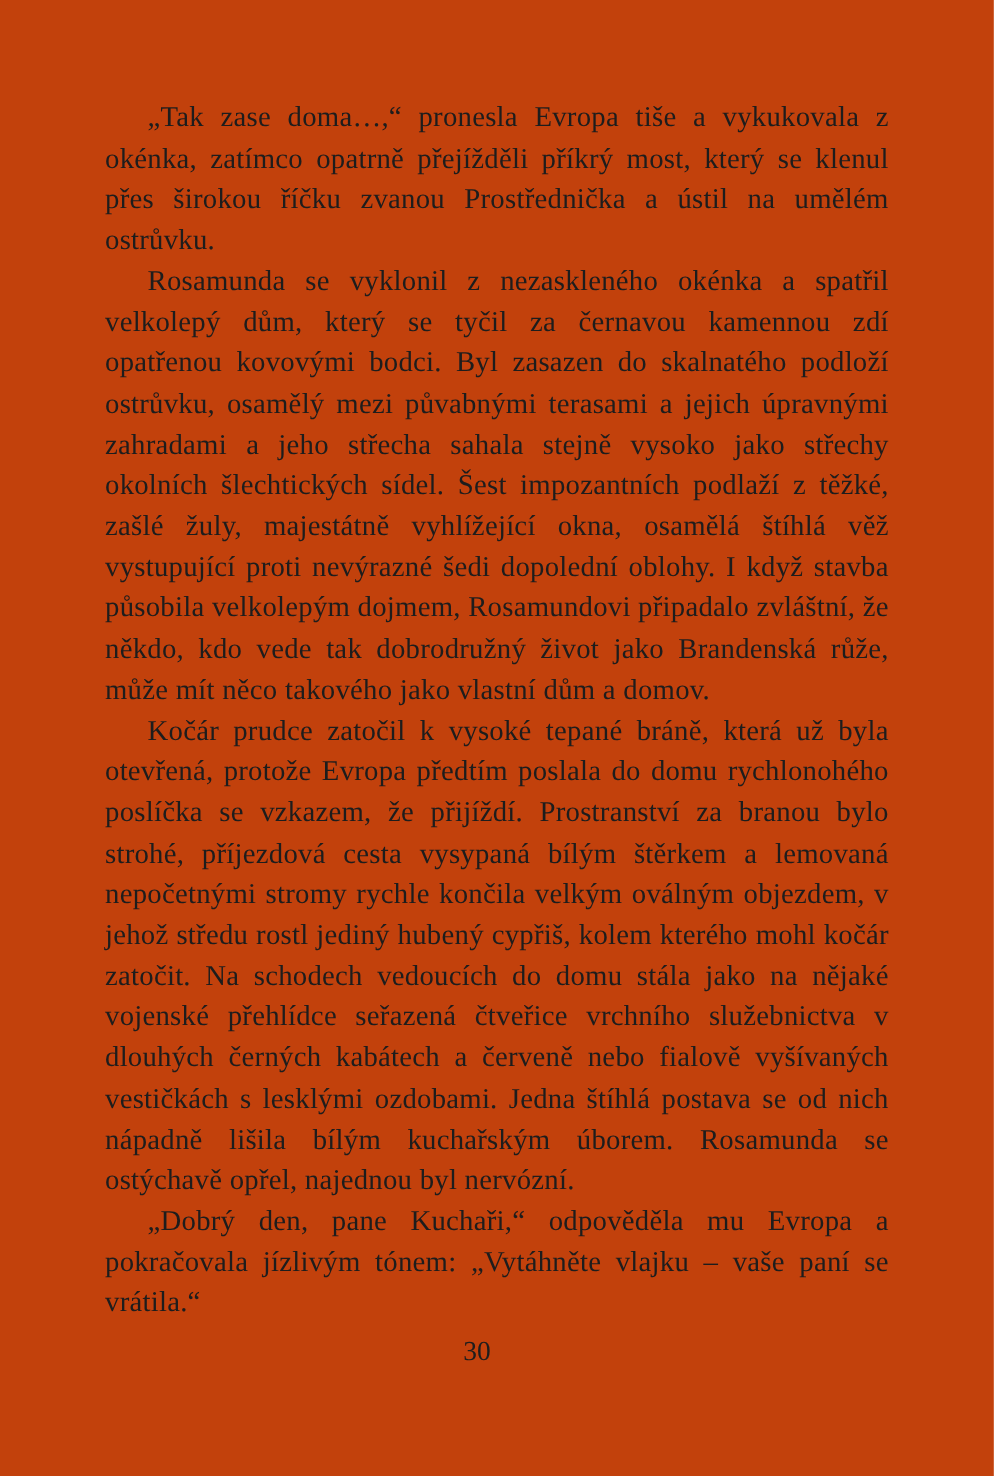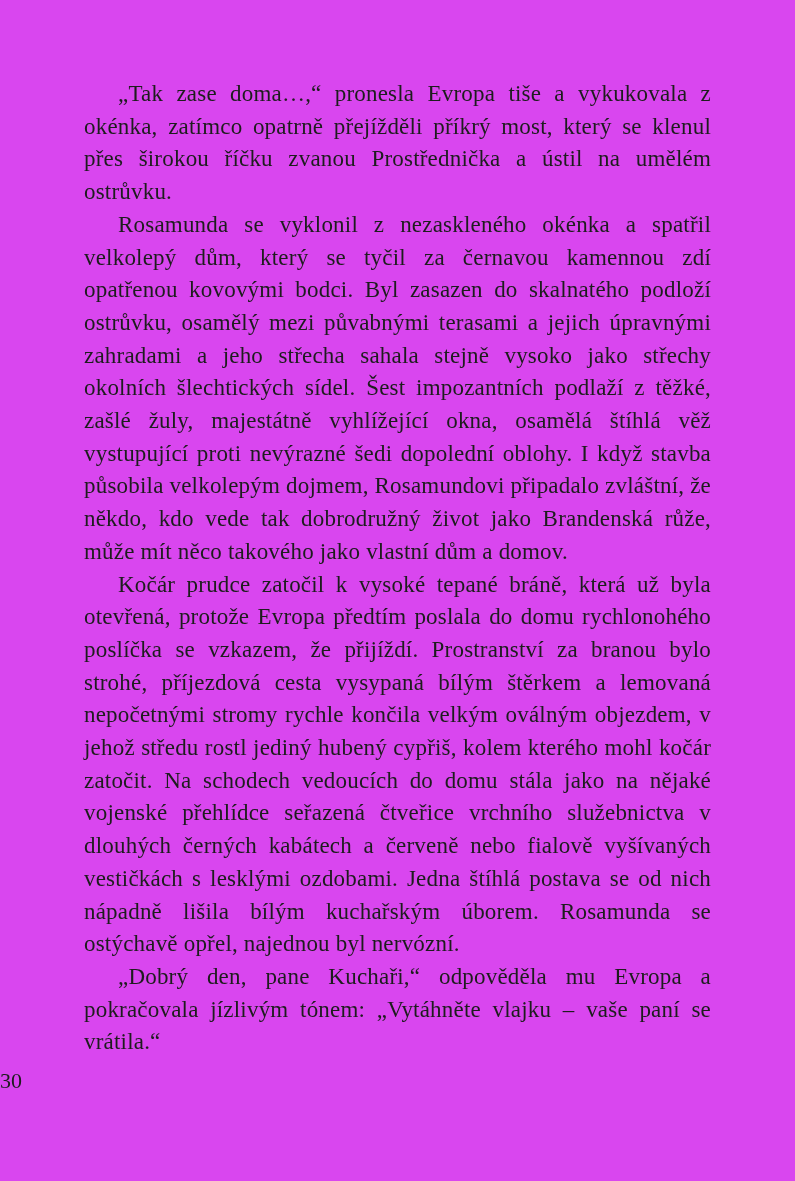--- a/index.html
+++ b/index.html
@@ -9,21 +9,21 @@
   body {
     width: 795px;
     height: 1181px;
     background: #ffffff;
     font-family: "Liberation Serif", "DejaVu Serif", serif;
   }
   .page {
     position: relative;
     width: 795px;
     height: 1181px;
-    background: #d946ef;
+    background: #c2410c;
     overflow: hidden;
   }
   .text-block {
     position: absolute;
     left: 84px;
     top: 78px;
     width: 627px;
     text-align: justify;
     font-size: 23px;
     line-height: 32.7px;
@@ -33,21 +33,21 @@
   .para {
     margin: 0;
     padding: 0;
     text-indent: 34px;
   }
   .page-number {
     position: absolute;
     top: 1068px;
     left: 0;
     width: 763px;
-    text-align: left;
+    text-align: center;
     font-size: 22px;
     color: #1d1d1d;
   }
 </style>
 </head>
 <body>
 
 <div class="page">
   <div class="text-block">
     <p class="para">„Tak zase doma…,“ pronesla Evropa tiše a vykukovala z okénka, zatímco opatrně přejížděli příkrý most, který se klenul přes širokou říčku zvanou Prostřednička a ústil na umělém ostrůvku.</p>

